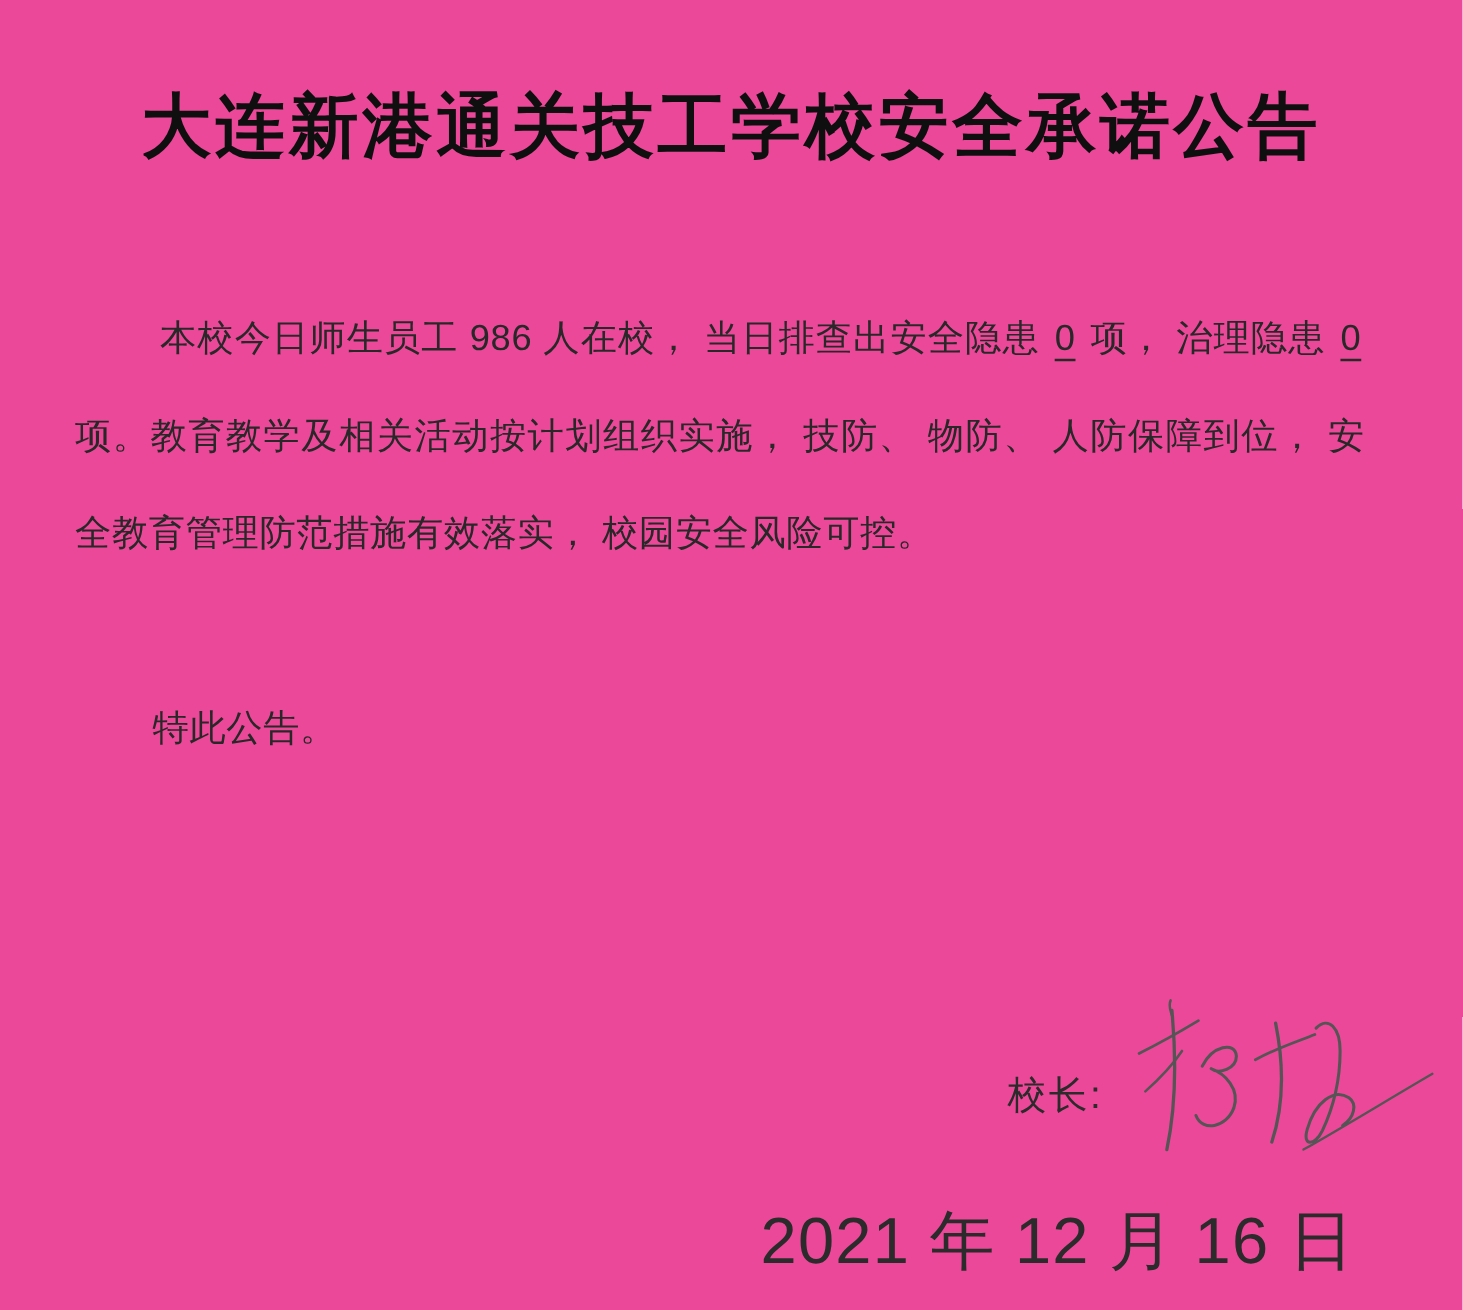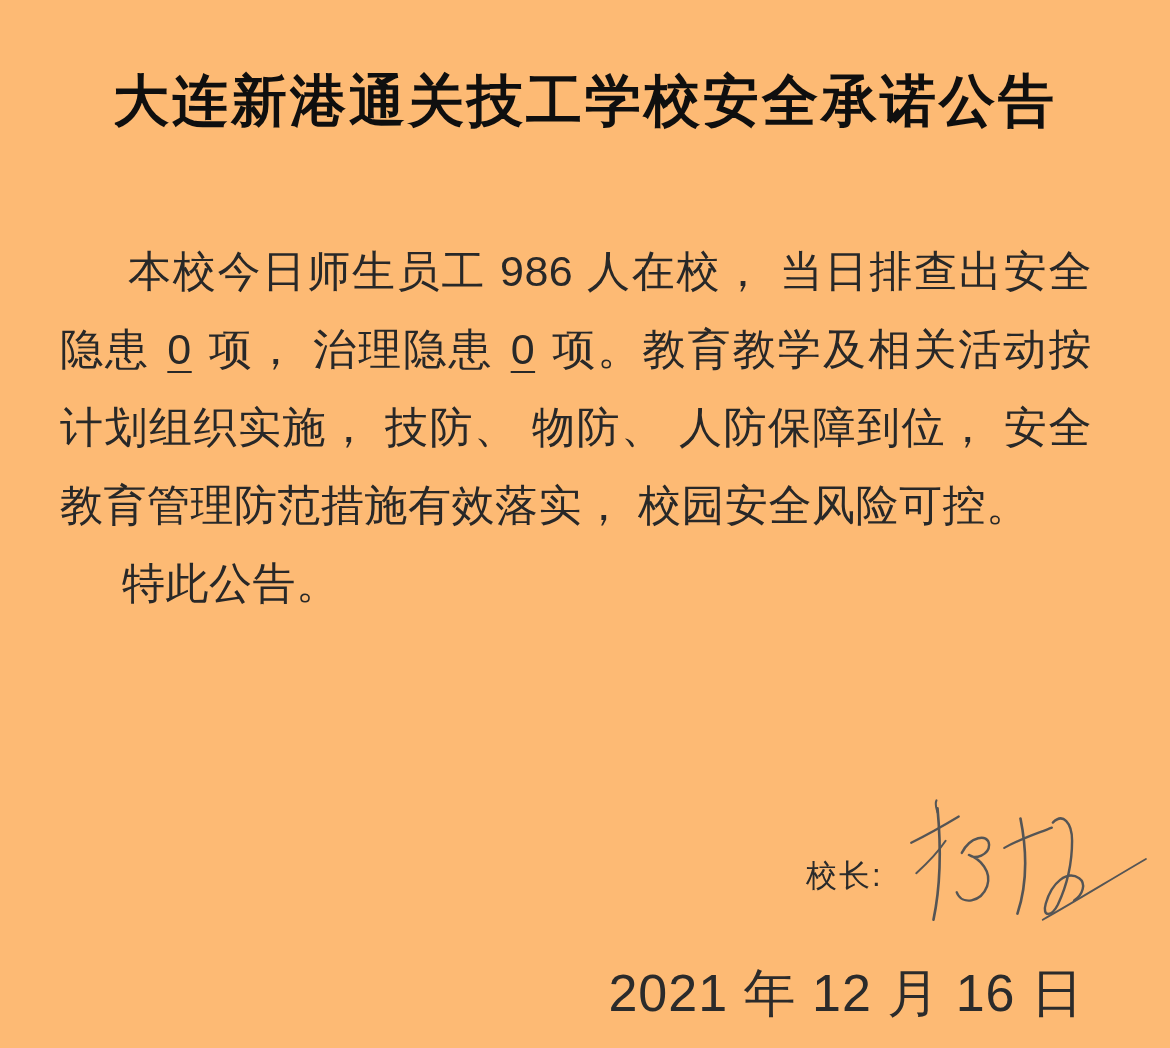--- a/index.html
+++ b/index.html
@@ -4,21 +4,21 @@
 <style>
   html, body {
     margin: 0;
     padding: 0;
     background: #ffffff;
   }
   .page {
     position: relative;
     width: 1170px;
     height: 1048px;
-    background: #fdba74;
+    background: #ec4899;
     overflow: hidden;
     font-family: "Liberation Sans", sans-serif;
     color: #282828;
   }
   .title {
     position: absolute;
     top: 72px;
     left: 0;
     right: 0;
     margin: 0;
@@ -27,21 +27,21 @@
     line-height: 1.05;
     font-weight: 800;
     letter-spacing: 3px;
     color: #0f0f0f;
   }
   .body-text {
     position: absolute;
     left: 60px;
     width: 1032px;
     margin: 0;
-    font-size: 43px;
+    font-size: 29px;
     line-height: 78px;
     letter-spacing: 0.5px;
     color: #282828;
     text-align: justify;
     text-justify: inter-character;
     text-align-last: left;
     font-weight: 400;
   }
   .para-main {
     top: 232px;

